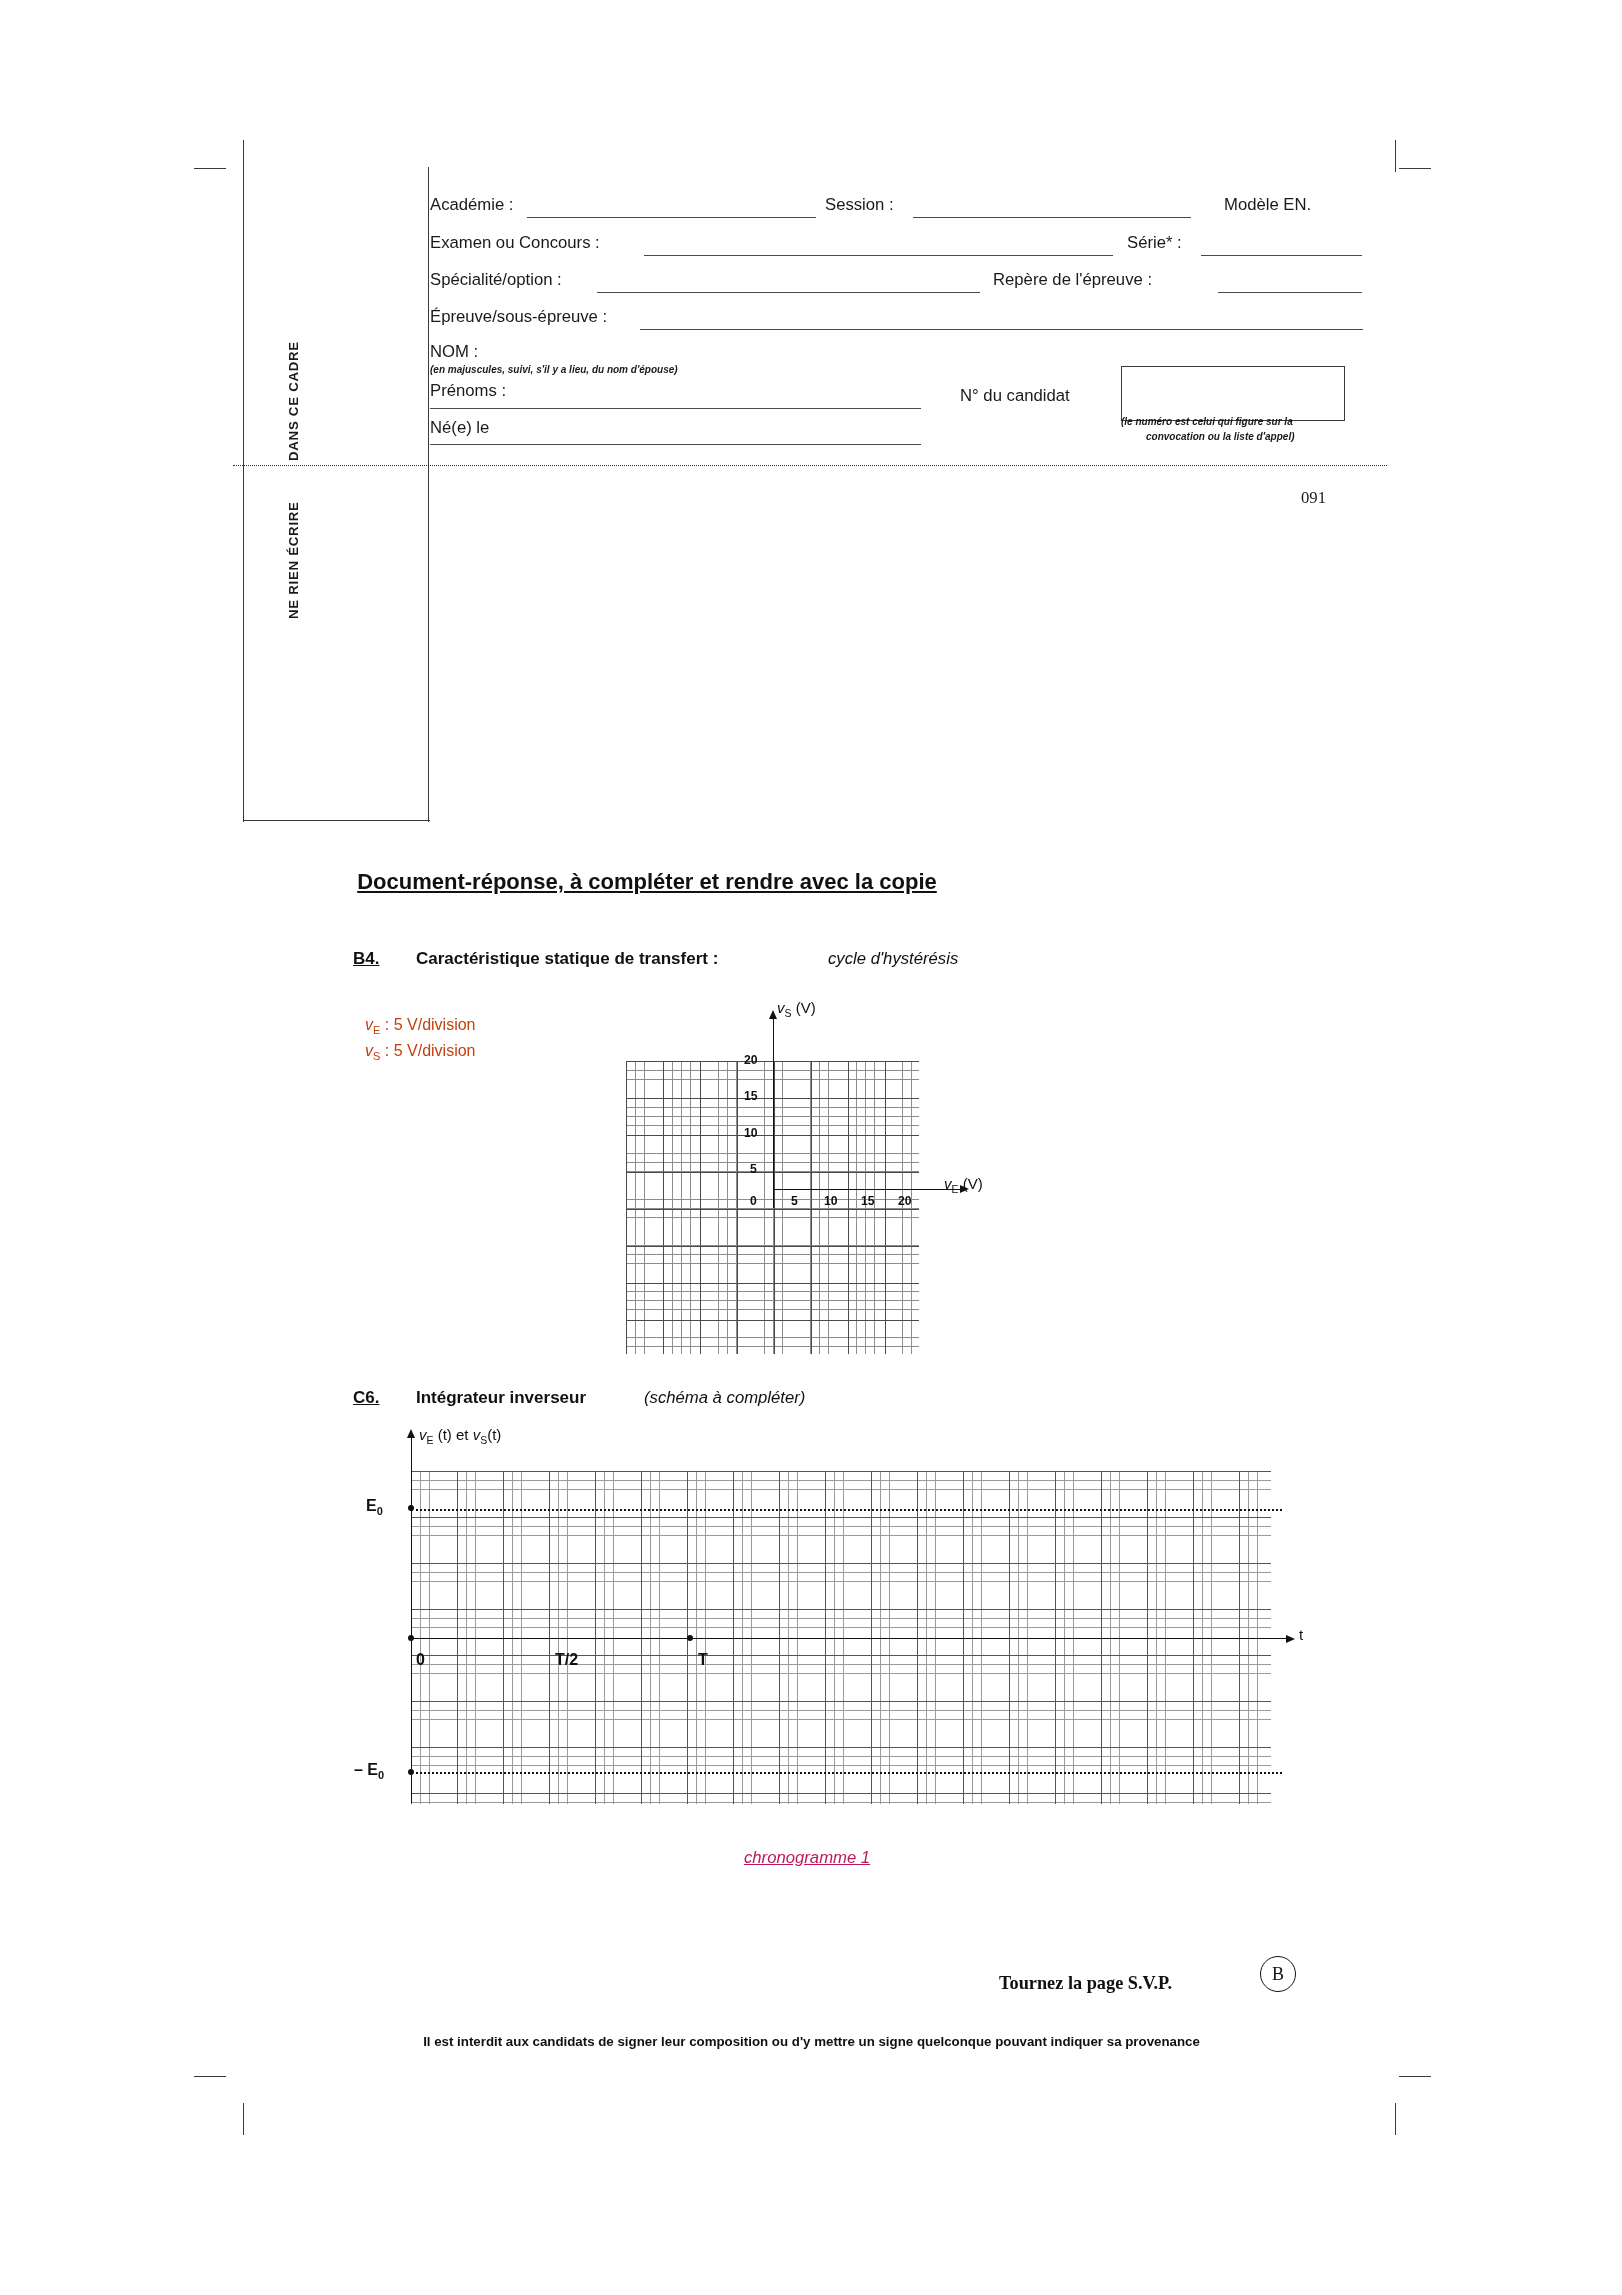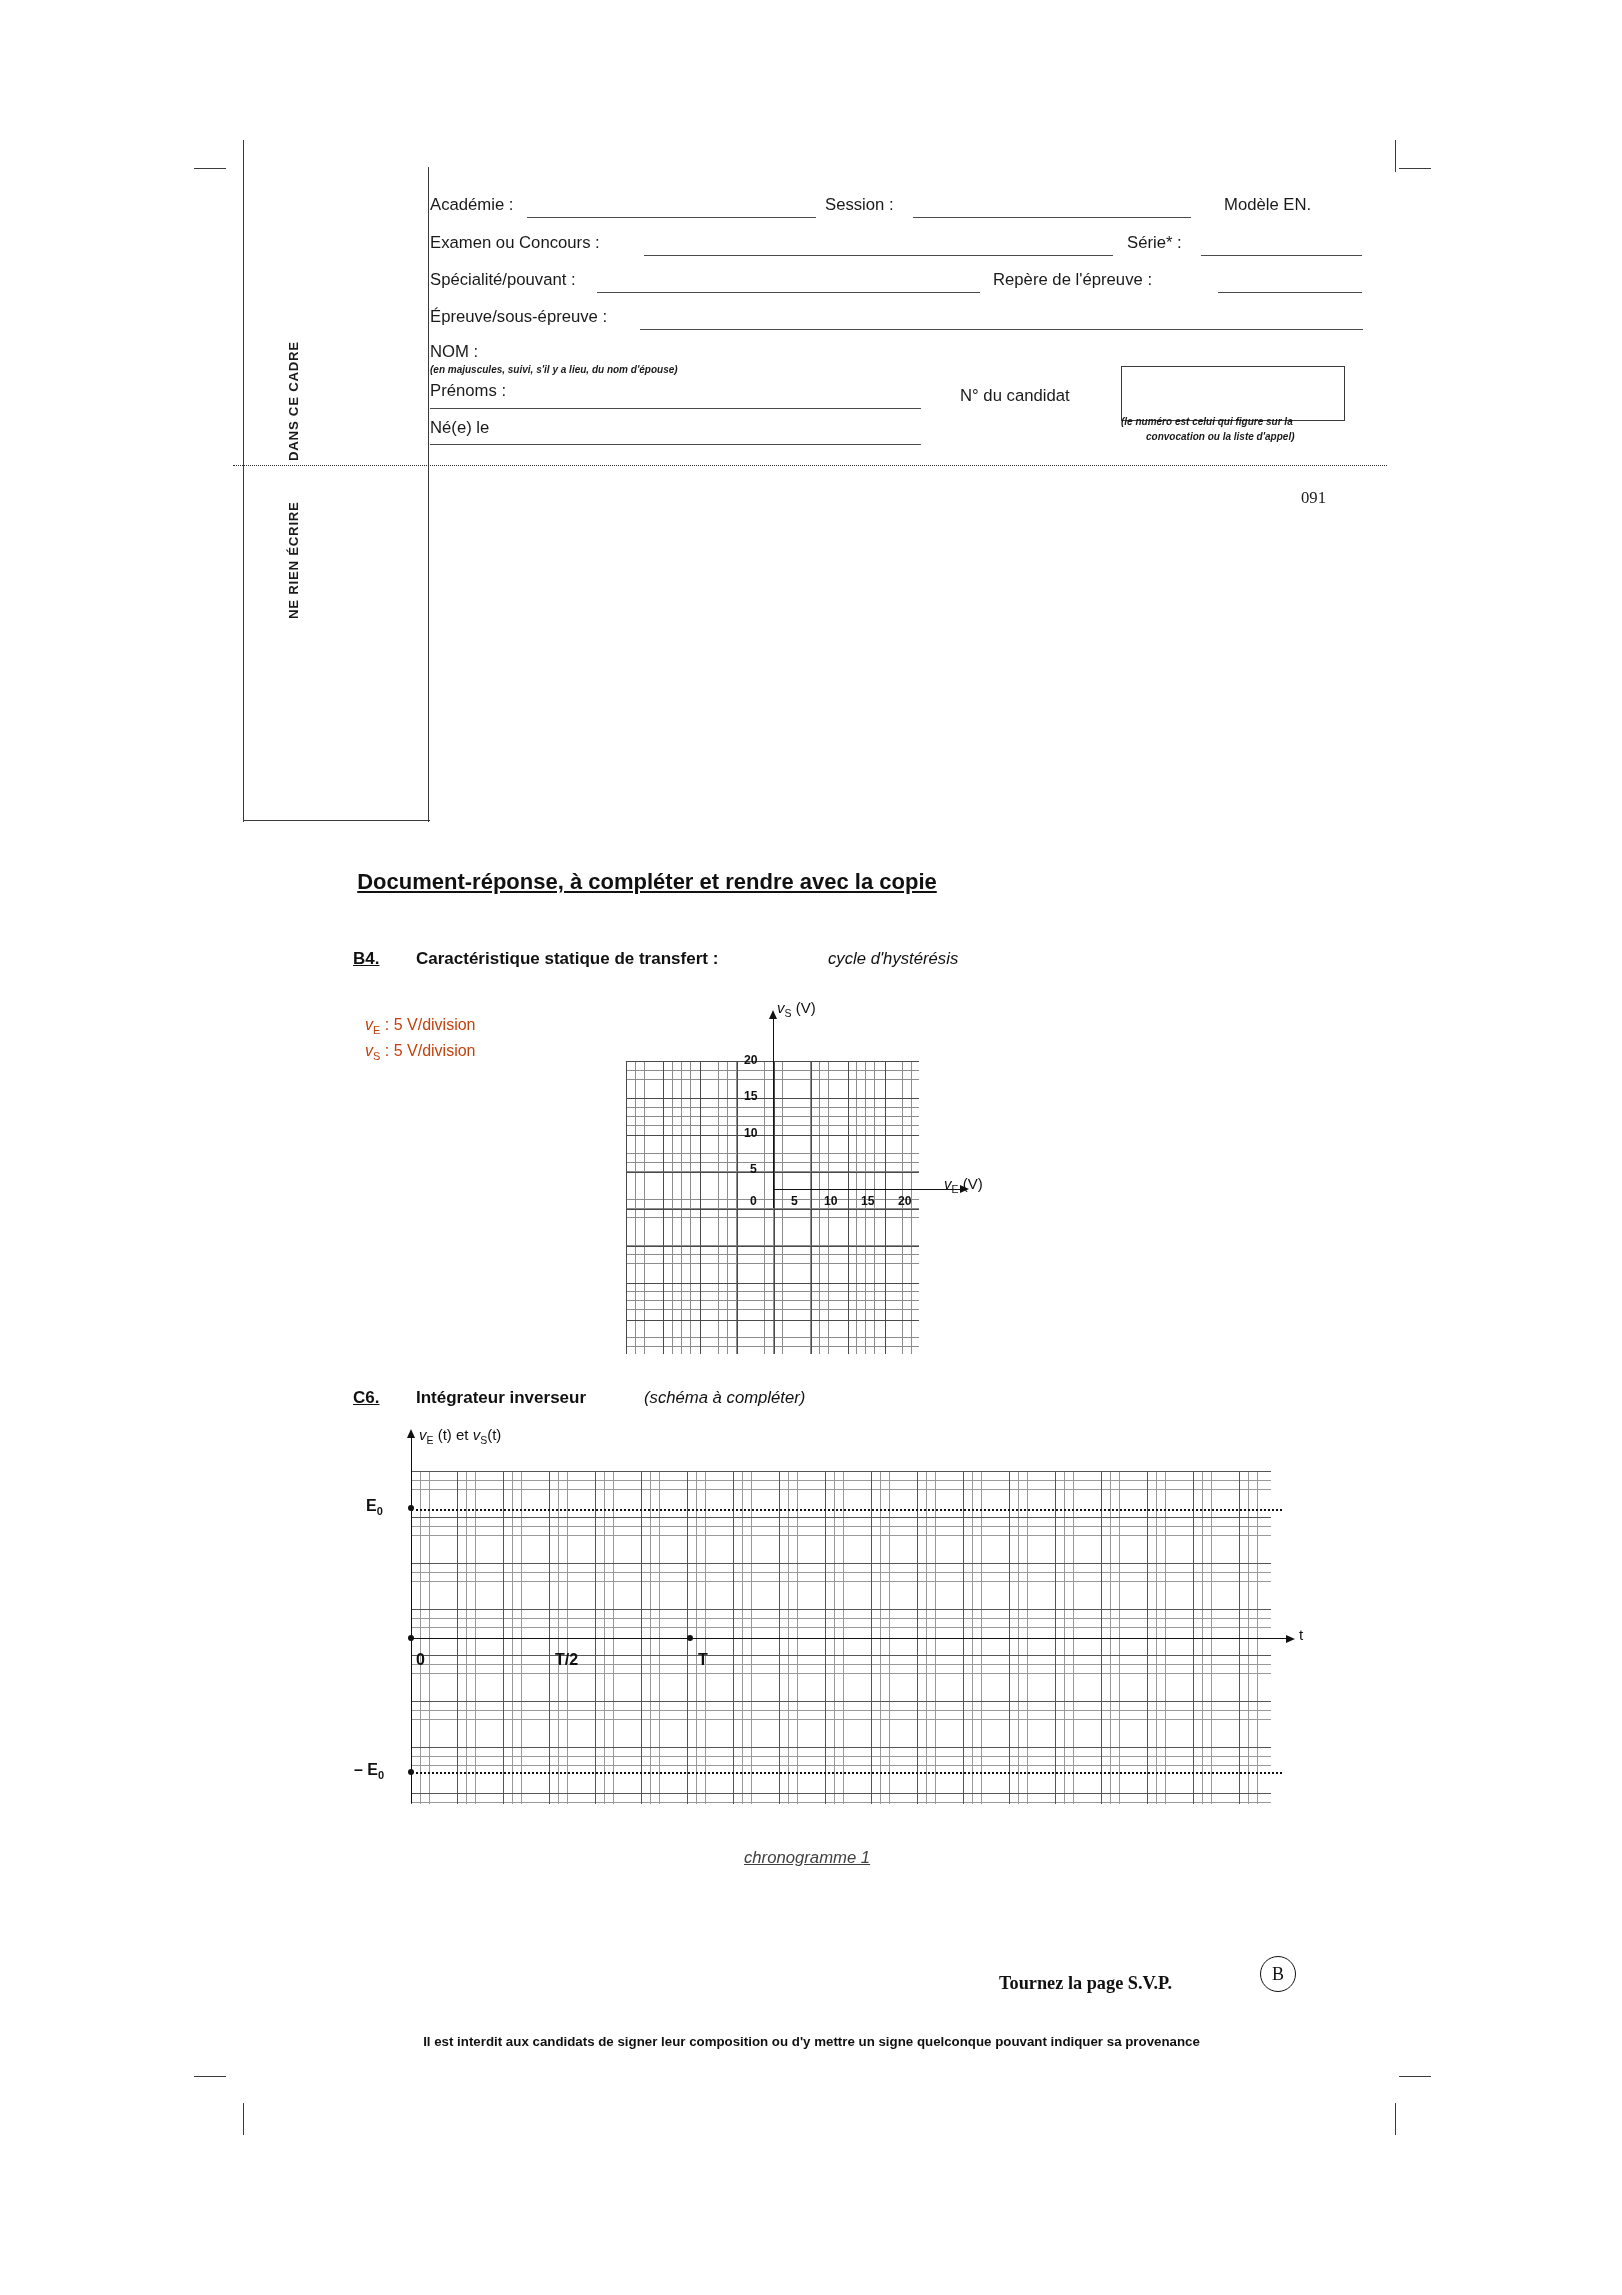--- a/index.html
+++ b/index.html
@@ -239,21 +239,21 @@
     color: #111111;
     white-space: nowrap;
   }
   .lvl-label sub { font-size: 11px; }
 
   .caption {
     position: absolute;
     font-size: 16.7px;
     font-style: italic;
     text-decoration: underline;
-    color: #404040;
+    color: #be185d;
   }
 
   .turn-page {
     position: absolute;
     font-family: "Liberation Serif", serif;
     font-size: 18.3px;
     font-weight: bold;
     color: #111111;
   }
   .circle-b {
@@ -312,21 +312,21 @@
     </div>
 
     <div class="id-row" style="height:37px;">
       <span class="id-label" style="left:0; top:2.2px;">Examen ou Concours :</span>
       <span class="id-label" style="left:697px; top:2.2px;">Série* :</span>
       <div class="rule" style="left:214px; top:24.4px; width:469px;"></div>
       <div class="rule" style="left:771px; top:24.4px; width:161px;"></div>
     </div>
 
     <div class="id-row" style="height:37px;">
-      <span class="id-label" style="left:0; top:2.2px;">Spécialité/pouvant :</span>
+      <span class="id-label" style="left:0; top:2.2px;">Spécialité/option :</span>
       <span class="id-label" style="left:563px; top:2.2px;">Repère de l'épreuve :</span>
       <div class="rule" style="left:167px; top:24.4px; width:383px;"></div>
       <div class="rule" style="left:788px; top:24.4px; width:144px;"></div>
     </div>
 
     <div class="id-row" style="height:37px;">
       <span class="id-label" style="left:0; top:2.2px;">Épreuve/sous-épreuve :</span>
       <div class="rule" style="left:210px; top:24.4px; width:723px;"></div>
     </div>
 

